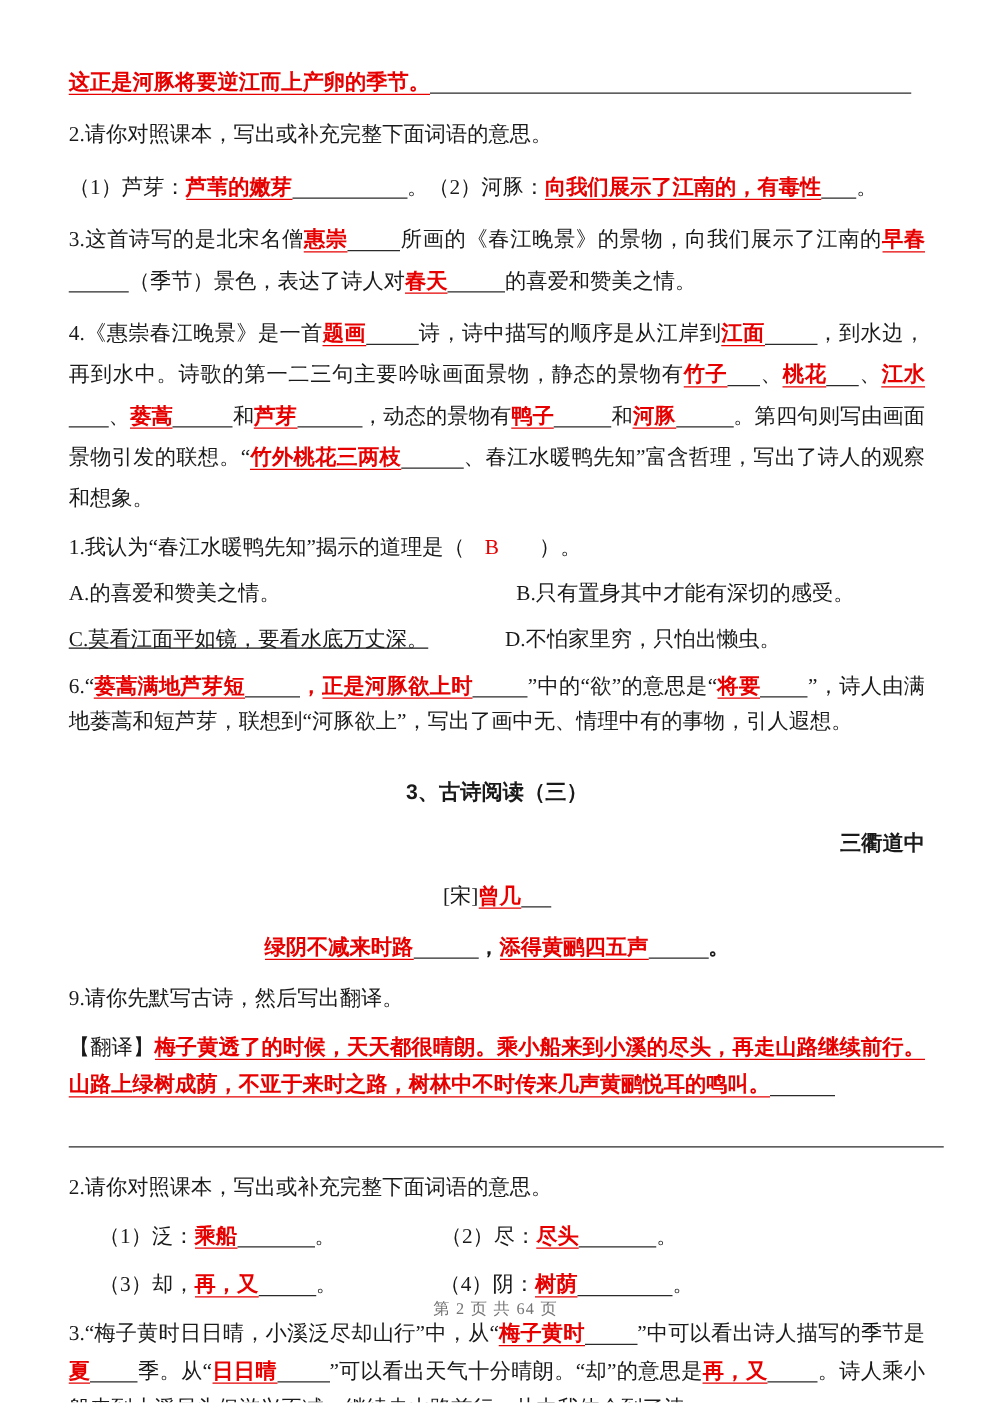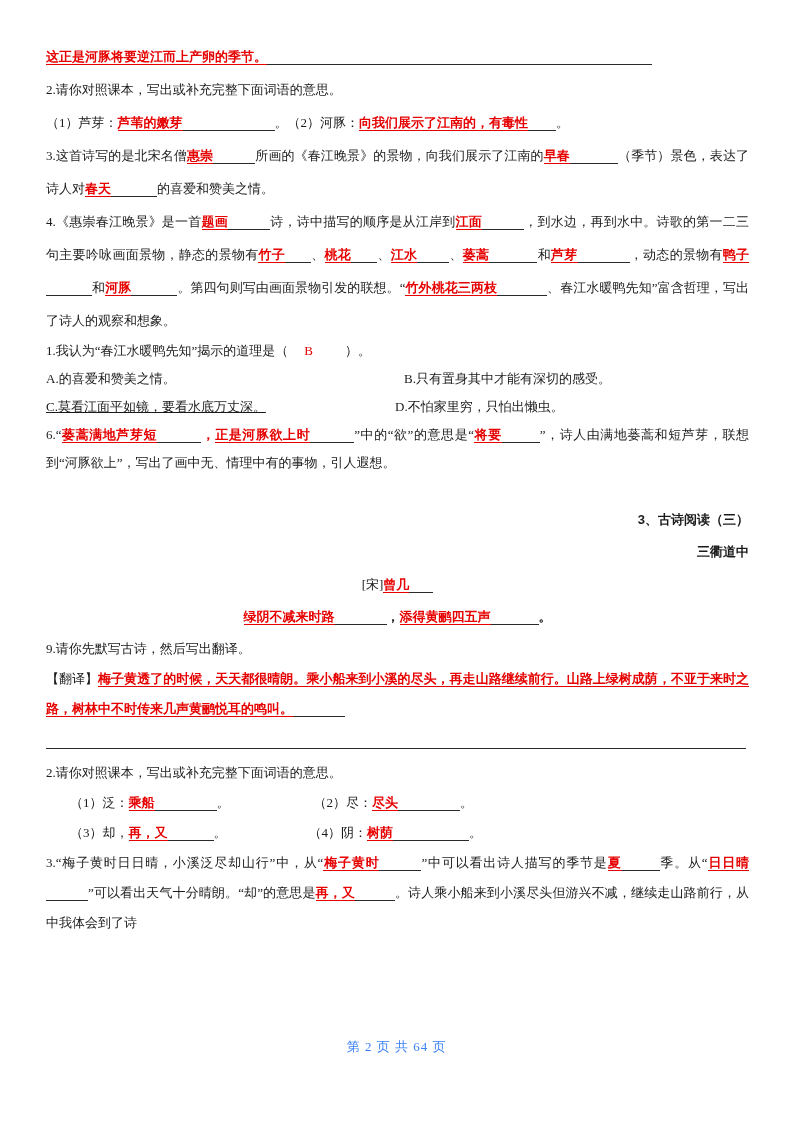--- a/index.html
+++ b/index.html
@@ -2,38 +2,38 @@
 <html><head>
 <meta charset="utf-8">
 <style>
   html,body { margin:0; padding:0; background:#ffffff; }
   .page {
     position:relative; width:793px; height:1122px; background:#ffffff;
     font-family:"Liberation Serif","DejaVu Serif",serif;
     color:#1a1a1a; overflow:hidden;
   }
   .content { position:absolute; left:46px; top:40px; width:703px; }
-  .blk { margin:0; line-height:33px; font-size:13px; text-align:justify; }
+  .blk { margin:9px; line-height:33px; font-size:17px; text-align:justify; }
   .blk.tight   { line-height:28px; }
   .blk.p31     { line-height:30px; }
   .blk.center  { text-align:center; line-height:32.5px; }
   .blk.center-b{ text-align:right; line-height:32.5px; font-weight:bold; }
   .blk.heading { font-weight:bold; margin-top:26px; line-height:33px;
-                 font-family:"Liberation Sans","DejaVu Sans",sans-serif; text-align:right; }
+                 font-family:"Liberation Sans","DejaVu Sans",sans-serif; text-align:center; }
   .blk.blankline { line-height:34px; }
   .seg-n  {}
   .seg-b  { font-weight:bold; }
   .seg-r  { color:#e60000; font-weight:bold; border-bottom:1.7px solid #e60000; }
   .seg-rb { color:#e60000; font-weight:bold; }
   .seg-rp { color:#e60000; }
   .seg-blank { display:inline-block; height:5px; border-bottom:1.6px solid #2b2b2b; vertical-align:-4px; }
   .seg-sp    { display:inline-block; height:1px; }
   .seg-col   { display:inline-block; text-align:left; }
   .footer { position:absolute; left:0; right:0; top:1038px; text-align:center;
-            font-size:13px; color:#3b82f6; letter-spacing:1px;
+            font-size:13px; color:#737373; letter-spacing:1px;
             font-family:"Liberation Serif","DejaVu Serif",serif; }
 </style>
 </head>
 <body>
 
 <div class="page">
   <main class="content" id="doc">
       <div class="blk p"><span class="seg-r">这正是河豚将要逆江而上产卵的季节。</span><span class="seg-blank" style="width: 385px;"></span></div>
       <div class="blk p"><span class="seg-n">2.请你对照课本，写出或补充完整下面词语的意思。</span></div>
       <div class="blk p"><span class="seg-n">（1）芦芽：</span><span class="seg-r">芦苇的嫩芽</span><span class="seg-blank" style="width: 92px;"></span><span class="seg-n">。（2）河豚：</span><span class="seg-r">向我们展示了江南的，有毒性</span><span class="seg-blank" style="width: 28px;"></span><span class="seg-n">。</span></div>

